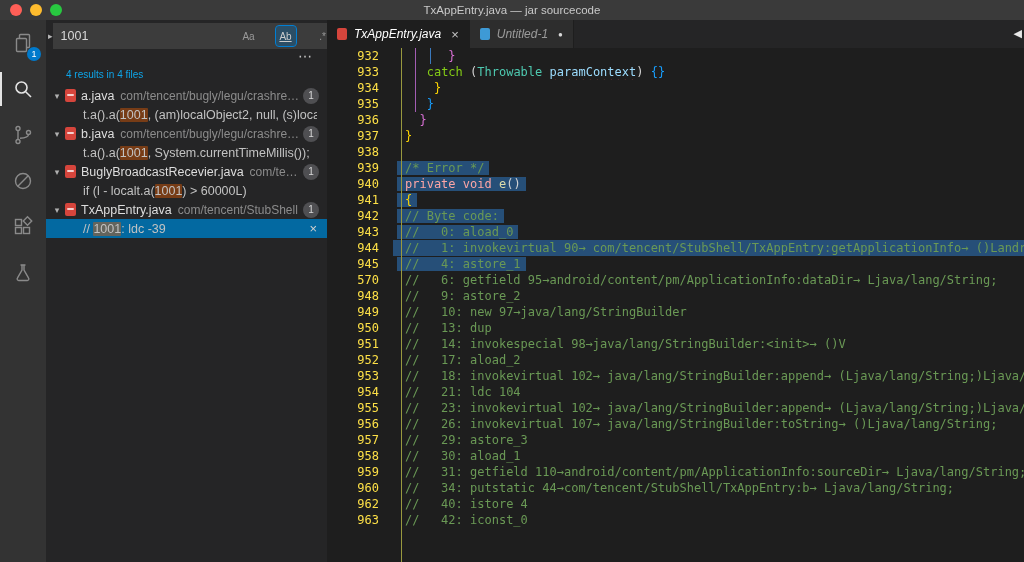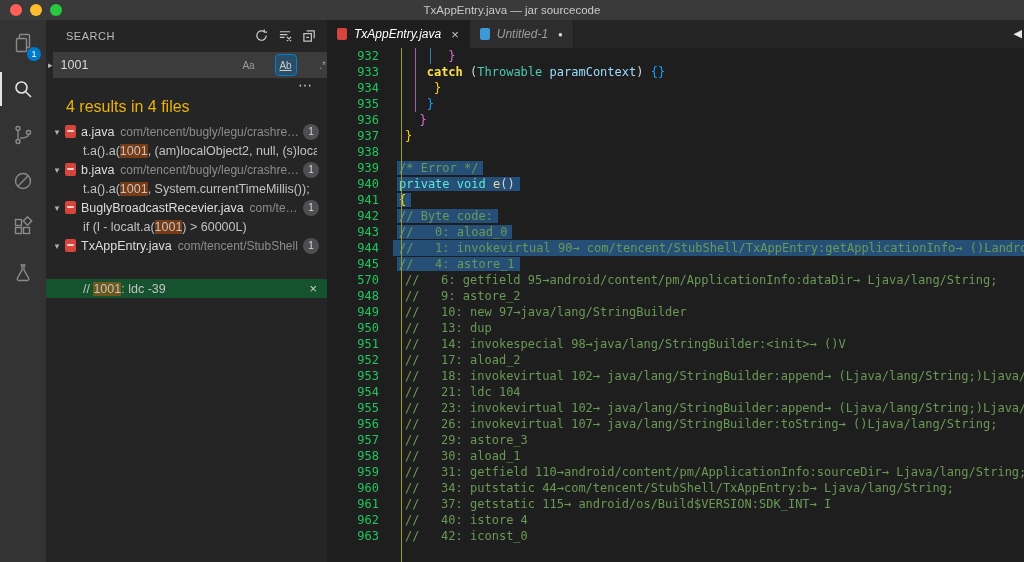--- a/index.html
+++ b/index.html
@@ -32,33 +32,33 @@
   .expander { width:14px; text-align:center; color:#b8b8b8; font-size:9px; cursor:default; }
   .search-box { flex:1; background:#3c3c3c; height:26px; display:flex; align-items:center; padding:0 3px 0 8px; }
   .query { flex:1; background:transparent; border:none; outline:none; color:#d8d8d8; font-size:12.5px;
            font-family:"Liberation Sans",sans-serif; min-width:0; }
   .opt { width:20px; height:20px; border-radius:3px; display:flex; align-items:center; justify-content:center;
          font-size:10px; color:#cccccc; margin-left:17px; }
   .opt.wword { outline:1px solid #007fd4; background:rgba(0,127,212,.28); text-decoration:underline; }
   .opt.dim { color:#9a9a9a; }
   .more-row { display:flex; justify-content:flex-end; padding:1px 14px 0 0; }
   .more { color:#c5c5c5; font-size:14px; line-height:12px; letter-spacing:1px; }
-  .summary { padding:7px 0 6px 20px; font-size:16px; color:#eab308; }
+  .summary { padding:7px 0 6px 20px; font-size:10px; color:#0ea5e9; }
 
   .results { font-size:12.5px; }
   .res-file { height:19px; display:flex; align-items:center; padding:0 8px 0 4px; white-space:nowrap; }
   .twistie { width:14px; text-align:center; font-size:9px; color:#b0b0b0; flex:none; }
   .ficon { width:11px; height:13px; border-radius:2px; background:#d6453c; margin:0 5px 0 1px; flex:none; position:relative; }
   .ficon::after { content:""; position:absolute; left:2px; top:5px; right:2px; height:2px; background:rgba(255,255,255,.75); border-radius:1px; }
   .fname { color:#dddddd; }
   .fpath { color:#8c8c8c; font-size:12px; margin-left:6px; flex:1; overflow:hidden; }
   .badge { min-width:16px; height:16px; padding:0 4px; border-radius:9px; background:#4f4f52; color:#d8d8d8;
            font-size:10px; display:flex; align-items:center; justify-content:center; margin-left:4px; flex:none; }
   .res-match { height:19px; display:flex; align-items:center; padding:0 10px 0 37px; color:#c2c2c2; white-space:pre; }
-  .res-match.selected { background:#14532d;margin-top:24px; }
+  .res-match.selected { background:#0369a1; }
   .mtext { flex:1; overflow:hidden; }
   .hl { background:rgba(234,92,0,.42); border-radius:1px; }
   .dismiss { color:#d0d0d0; font-size:13px; margin-left:6px; flex:none; }
 
   
   .editor { flex:1; min-width:0; display:flex; flex-direction:column; background:#1e1e1e; }
   .tabbar { height:28px; background:#252526; display:flex; align-items:stretch; position:relative; }
   .tab { display:flex; align-items:center; padding:0 10px; font-size:12px; border-right:1px solid #1e1e1e; }
   .tab .label { font-style:italic; margin:0 2px; }
   .tab.active { background:#1e1e1e; color:#ffffff; }
@@ -66,29 +66,29 @@
   .tabicon { width:10px; height:12px; border-radius:2px; margin-right:5px; flex:none; }
   .tabicon.red { background:#d6453c; } .tabicon.blue { background:#3e9ad6; }
   .tclose { margin-left:8px; font-size:13px; color:#c5c5c5; font-style:normal; }
   .tdot { margin-left:8px; font-size:8px; color:#d8d8d8; }
   .corner-tri { position:absolute; right:2px; top:7px; color:#e8e8e8; font-size:11px; }
 
   .editor-lines { position:relative; flex:1; overflow:hidden; font-family:"DejaVu Sans Mono", monospace;
                   font-size:12px; line-height:16px; }
   .yguide { position:absolute; left:74px; top:0; bottom:0; width:1px; background:#99993f; z-index:3; }
   .line { display:flex; height:16px; }
-  .gutter { width:52px; text-align:right; color:#22c55e; flex:none; }
+  .gutter { width:52px; text-align:right; color:#fde047; flex:none; }
   .content { flex:1; min-width:0; margin-left:14px; padding-left:12px; white-space:pre; position:relative; overflow:hidden; }
   .line.fullsel .content { background:#264f78; }
   .guide { position:absolute; top:0; bottom:0; width:1px; z-index:2; }
   .gp { background:#a35db3; } .gb { background:#3a79bd; }
-  .selbg { background:#264f78; margin-left:-8px; padding-left:2px; padding-right:5px; }
-
-  .tk-p { color:#d4d4d4; } .tk-c { color:#6a9955; } .tk-k { color:#fde047;font-weight:bold; }
-  .tk-b { color:#5eead4; } .tk-t { color:#4ec9b0; } .tk-f { color:#dcdcaa; }
+  .selbg { background:#264f78; margin-left:-8px; padding-left:8px; padding-right:5px; }
+
+  .tk-p { color:#d4d4d4; } .tk-c { color:#6a9955; } .tk-k { color:#84cc16; }
+  .tk-b { color:#fca5a5; } .tk-t { color:#4ec9b0; } .tk-f { color:#dcdcaa; }
   .tk-ve { color:#9cdcfe; text-decoration:underline wavy #f14c4c; text-decoration-thickness:1px; text-underline-offset:3px; }
   .tk-bg { color:#ffd700; } .tk-bp { color:#da70d6; } .tk-bb { color:#179fff; }
 </style>
 </head>
 <body>
 
 <div class="titlebar">
   <div class="lights">
     <span class="light red"></span>
     <span class="light yellow"></span>
@@ -136,41 +136,20 @@
       </svg>
     </div>
     <div class="ab-item">
       <svg width="24" height="24" viewBox="0 0 24 24" fill="none" stroke="#8a8a8a" stroke-width="1.4">
         <path d="M9.5 4h5 M11 4.2v4.8l-4.6 8.2a1.5 1.5 0 0 0 1.3 2.3h8.6a1.5 1.5 0 0 0 1.3-2.3L13 9V4.2"></path>
       </svg>
     </div>
   </div>
 
   <div class="sidebar">
-    <div class="sb-header">
-      <span class="sb-title">SEARCH</span>
-      <div class="sb-actions">
-        <span>
-          <svg width="15" height="15" viewBox="0 0 16 16" fill="none" stroke="#c5c5c5" stroke-width="1.3">
-            <path d="M13 8a5 5 0 1 1-1.8-3.8 M11 1.5v3h3"></path>
-          </svg>
-        </span>
-        <span>
-          <svg width="15" height="15" viewBox="0 0 16 16" fill="none" stroke="#c5c5c5" stroke-width="1.3">
-            <path d="M2 4h11 M2 7h8 M2 10h5 M9.5 9.5l4.5 4.5 M14 9.5 L9.5 14"></path>
-          </svg>
-        </span>
-        <span>
-          <svg width="15" height="15" viewBox="0 0 16 16" fill="none" stroke="#c5c5c5" stroke-width="1.3">
-            <rect x="2" y="6" width="8" height="8"></rect>
-              <path d="M5 3h8v8 M4.5 10h3"></path>
-          </svg>
-        </span>
-      </div>
-    </div>
 
     <div class="search-row">
       <span class="expander">▸</span>
       <div class="search-box">
         <input class="query" readonly="" value="1001" style="">
         <span class="opt dim">Aa</span>
         <span class="opt wword">Ab</span>
         <span class="opt dim">.*</span>
       </div>
     </div>
@@ -339,24 +318,20 @@
         </div>
         <div class="line">
           <div class="gutter">959</div>
           <div class="content"><span><span class="tk-c">//   31: getfield 110→android/content/pm/ApplicationInfo:sourceDir→ Ljava/lang/String;</span></span></div>
         </div>
         <div class="line">
           <div class="gutter">960</div>
           <div class="content"><span><span class="tk-c">//   34: putstatic 44→com/tencent/StubShell/TxAppEntry:b→ Ljava/lang/String;</span></span></div>
         </div>
         <div class="line">
-          <div class="gutter">961</div>
-          <div class="content"><span><span class="tk-c">//   37: getstatic 115→ android/os/Build$VERSION:SDK_INT→ I</span></span></div>
-        </div>
-        <div class="line">
           <div class="gutter">962</div>
           <div class="content"><span><span class="tk-c">//   40: istore 4</span></span></div>
         </div>
         <div class="line">
           <div class="gutter">963</div>
           <div class="content"><span><span class="tk-c">//   42: iconst_0</span></span></div>
         </div>
       </div>
   </div>
 </div>

